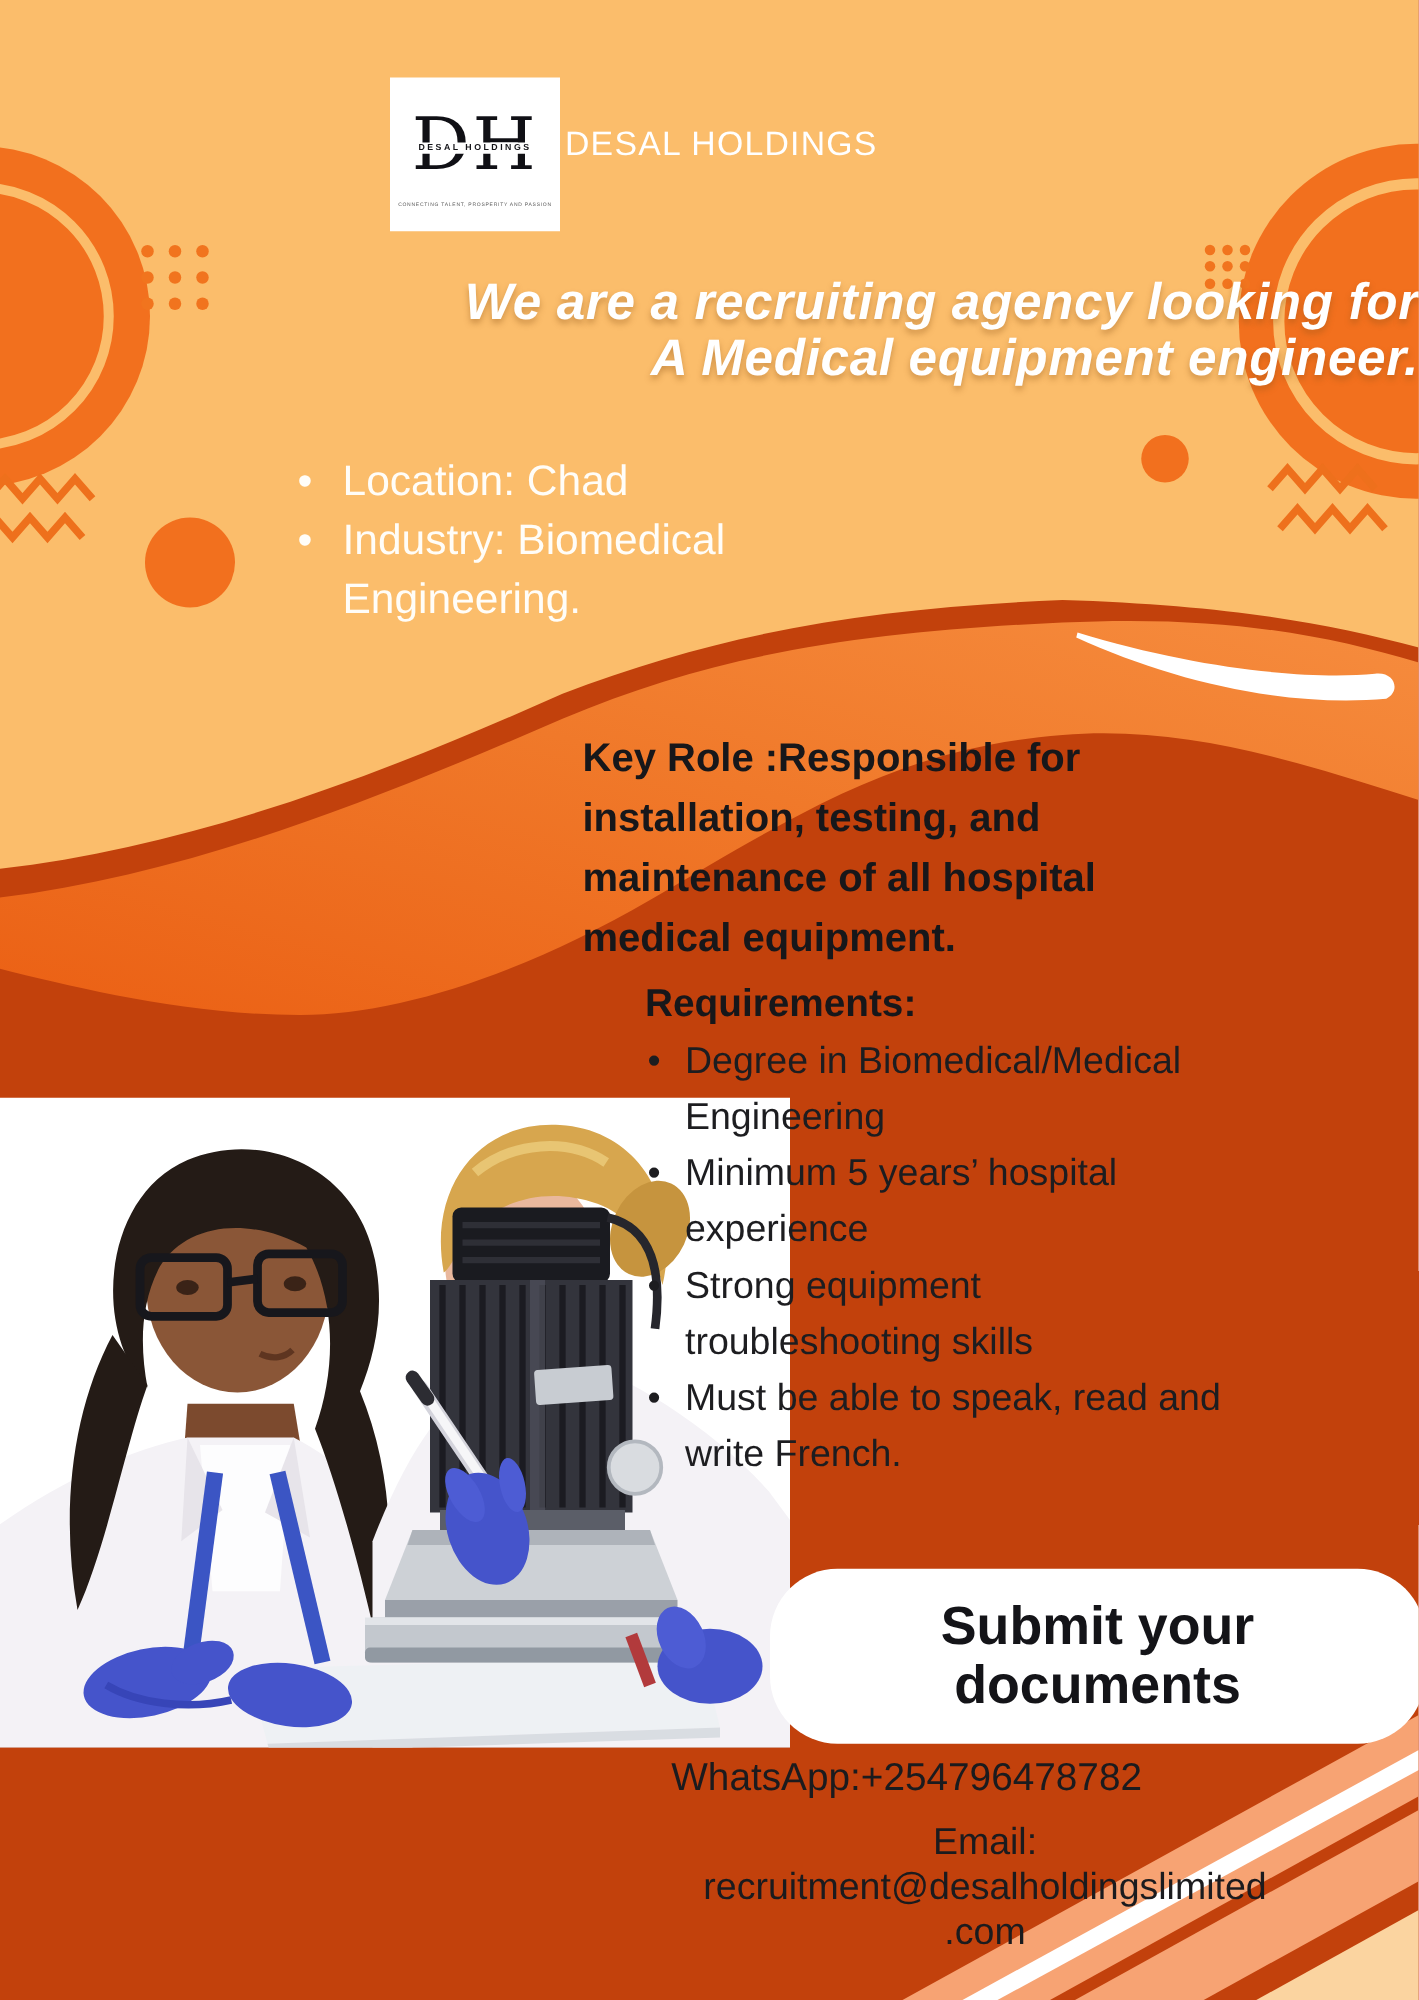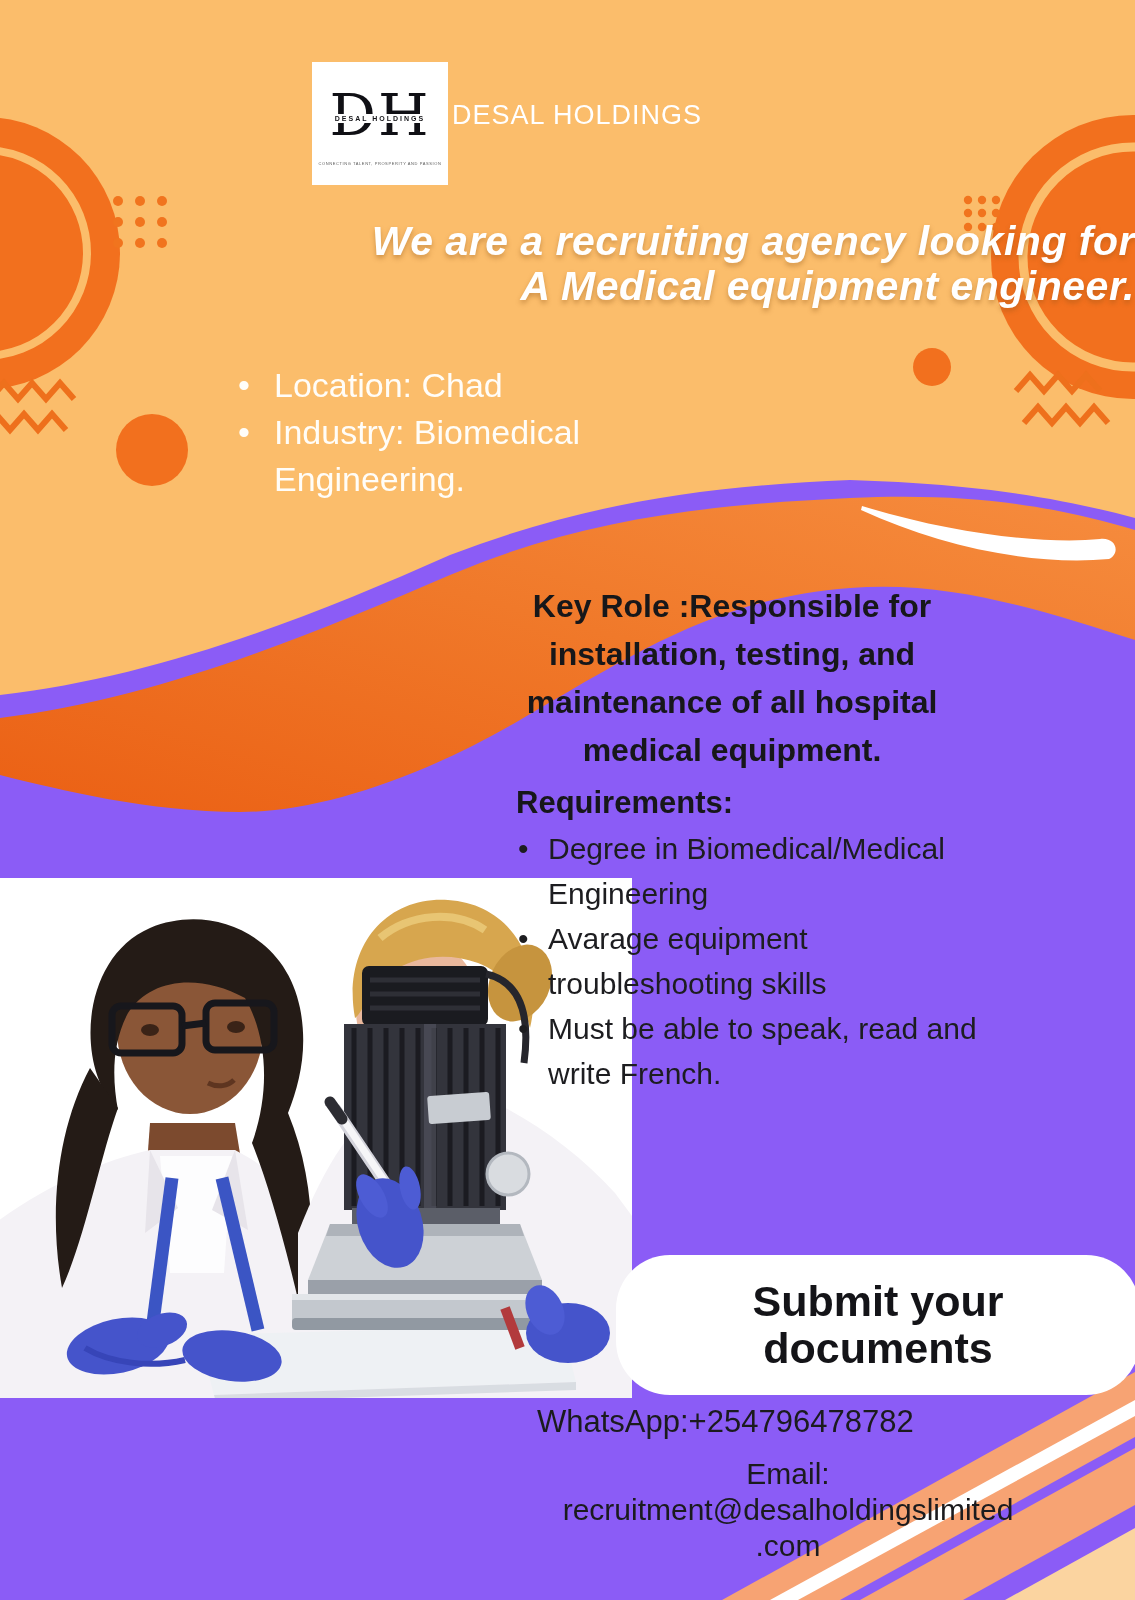--- a/index.html
+++ b/index.html
@@ -1,17 +1,17 @@
 <!DOCTYPE html>
 <html><head>
 <meta charset="utf-8">
 <style>
   html,body{margin:0;padding:0;background:#ffffff;}
   .canvas{
-    position:relative;width:1135px;height:1600px;overflow:hidden;background:#8b5cf6;
+    position:relative;width:1135px;height:1600px;overflow:hidden;background:#c2410c;
     font-family:"Liberation Sans", sans-serif;color:#1b1b1e;
   }
   .abs{position:absolute;}
   svg{display:block;}
 
   
   #top-art{left:0;top:0;z-index:0;}
   
   #stripes{left:590px;top:1370px;z-index:1;}
 
@@ -29,21 +29,21 @@
   .headline{left:0;top:219px;width:1135px;text-align:right;color:#ffffff;font-weight:700;
     font-size:41px;line-height:45px;letter-spacing:0.5px;z-index:2;
     text-shadow:0 3px 5px rgba(140,80,20,0.4);font-style:italic;}
 
   .intro-list{left:218px;top:362px;width:446px;z-index:2;margin:0;padding:0 0 0 36px;list-style:none;
     color:#fffdf8;font-size:34px;line-height:47px;}
   .intro-list li{position:relative;margin-left:20px;}
   .intro-list li::before{content:"•";position:absolute;left:-36px;top:0;}
 
   .key-role{left:466px;top:582px;width:532px;z-index:2;font-size:32px;font-weight:700;
-    line-height:48px;color:#17171a;text-align:center;}
+    line-height:48px;color:#17171a;}
 
   .requirements{left:516px;top:780px;width:566px;z-index:2;}
   .req-title{font-size:31px;font-weight:700;line-height:46px;color:#17171a;}
   .req-list{margin:0;padding:0 0 0 32px;list-style:none;font-size:30px;line-height:45px;color:#1d1d20;}
   .req-list li{position:relative;}
   .req-list li::before{content:"•";position:absolute;left:-30px;top:0;}
 
   .photo{left:0;top:878px;width:632px;height:520px;z-index:1;margin:0;}
 
   .submit-blob{left:616px;top:1255px;width:524px;height:140px;background:#ffffff;border-radius:54px;
@@ -237,21 +237,25 @@
   <div class="abs key-role">Key Role :Responsible for installation, testing, and maintenance of all hospital medical equipment.</div>
 
   <section class="abs requirements">
     <div class="req-title">Requirements:</div>
     <ul class="req-list">
       <li>
         <span>Degree in Biomedical/Medical</span><br>
         <span>Engineering</span>
       </li>
       <li>
-        <span>Avarage equipment</span><br>
+        <span>Minimum 5 years’ hospital</span><br>
+        <span>experience</span>
+      </li>
+      <li>
+        <span>Strong equipment</span><br>
         <span>troubleshooting skills</span>
       </li>
       <li>
         <span>Must be able to speak, read and</span><br>
         <span>write French.</span>
       </li>
     </ul>
   </section>
 
   <div class="abs submit-blob">

